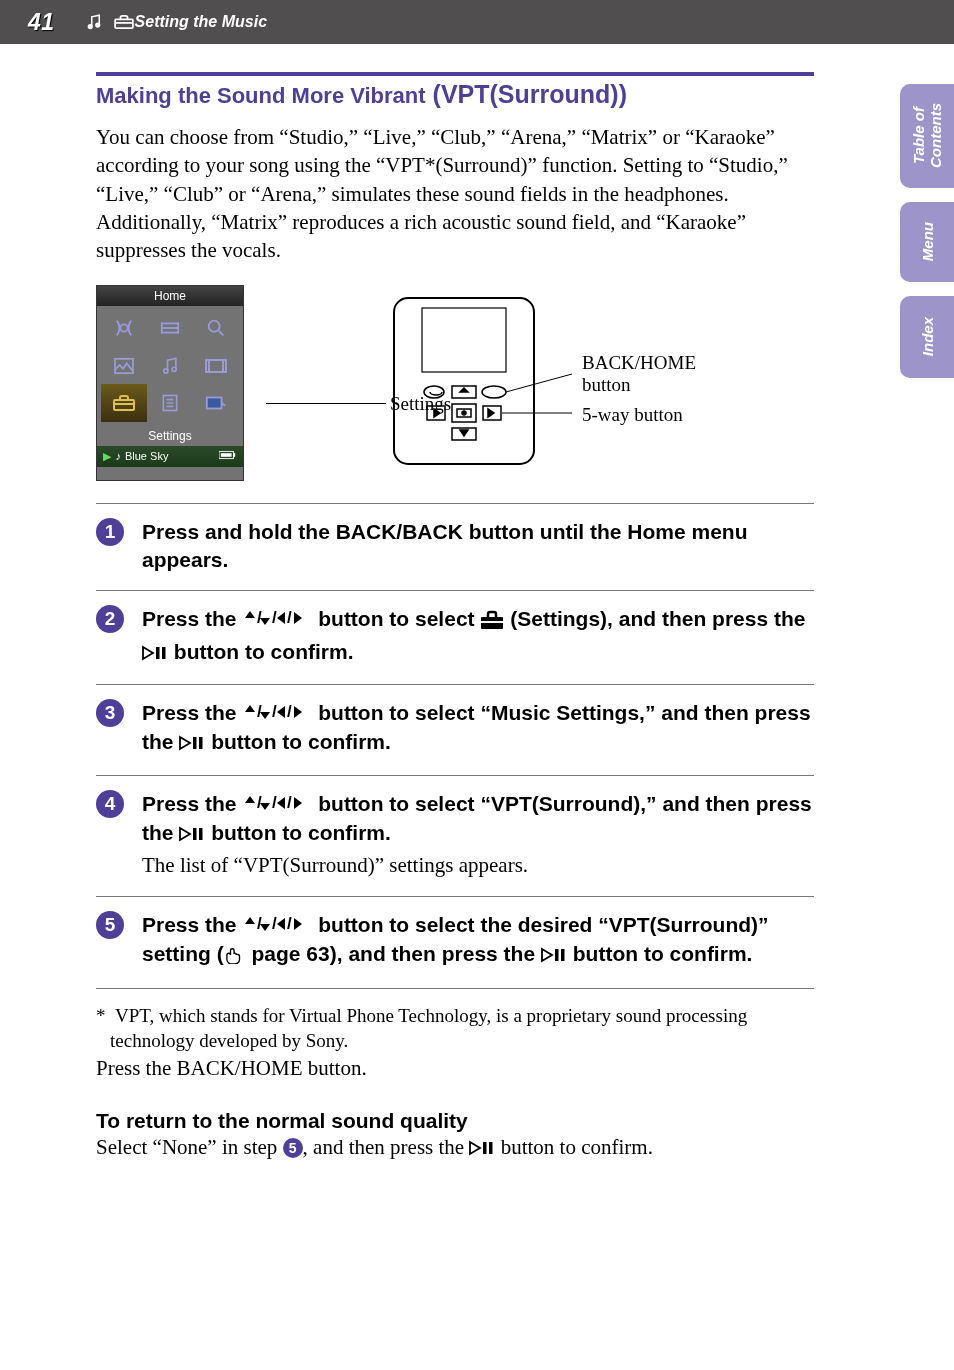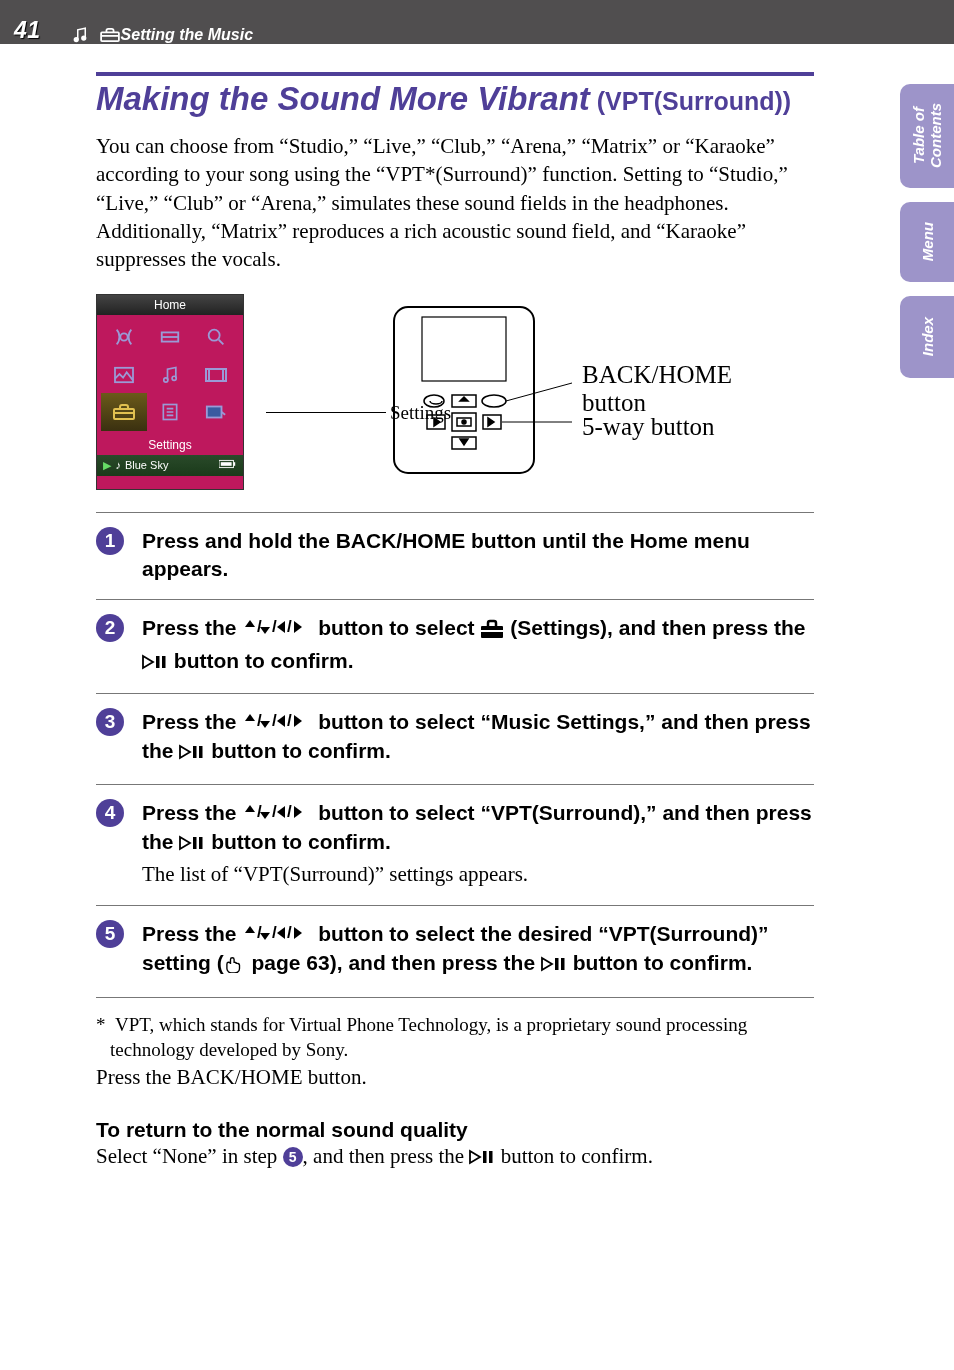--- a/index.html
+++ b/index.html
@@ -9,22 +9,22 @@
     background: #fff;
     font-family: Georgia, 'Times New Roman', serif;
     position: relative;
     color: #000;
   }
   .topbar {
     width: 100%;
     height: 44px;
     background: #504e4f;
     display: flex;
-    align-items: flex-end;
-    padding: 0 14px;
+    align-items: center;
+    padding: 0 28px;
   }
   .page-num {
     color: #fff;
     font-family: Arial, sans-serif;
     font-weight: bold;
     font-style: italic;
     font-size: 23px;
     text-shadow: 1px 1px 1px #000;
     letter-spacing: 0.5px;
   }
@@ -77,23 +77,22 @@
   }
   .thin-rule {
     height: 4px;
     background: #4f3f98;
     margin-bottom: 4px;
   }
   h1.main-heading {
     color: #4f3f98;
     font-family: Arial, sans-serif;
     font-weight: 900;
-    font-size: 33px;
+    font-size: 22px;
     display: inline;
-    font-style: italic;
   }
   .main-heading-sub {
     color: #4f3f98;
     font-family: Arial, sans-serif;
     font-weight: 700;
     font-size: 25px;
   }
   .intro {
     margin-top: 14px;
     font-size: 21px;
@@ -101,21 +100,21 @@
   }
   .figures {
     display: flex;
     gap: 40px;
     margin-top: 20px;
     align-items: center;
   }
   .phone-screen {
     width: 148px;
     height: 196px;
-    background: #be185d;
+    background: #737373;
     position: relative;
     border: 1px solid #333;
   }
   .ps-title {
     color: #fff;
     font-family: Arial, sans-serif;
     font-size: 12px;
     text-align: center;
     padding: 3px 0;
     background: linear-gradient(#444,#222);
@@ -164,21 +163,21 @@
   }
   .callout-text {
     font-size: 19px;
     margin-left: 4px;
   }
   .device-diagram {
     margin-left: 100px;
     position: relative;
   }
   .diagram-label {
-    font-size: 25px;
+    font-size: 19px;
     position: absolute;
   }
   .steps {
     margin-top: 22px;
   }
   .step {
     border-top: 1px solid #777;
     padding: 14px 0 16px 46px;
     position: relative;
   }
@@ -421,21 +420,21 @@
         <path d="M6 22 L2 16 L10 16 Z" fill="#000"></path>
         <path d="M0 12 L6 8 L6 16 Z" fill="none"></path>
       </g>
     </defs>
   </svg>
 
   <div class="steps">
 
     <div class="step">
       <div class="step-num">1</div>
-      <div class="step-head">Press and hold the BACK/HOME button until the Home menu appears.</div>
+      <div class="step-head">Press and hold the BACK/BACK button until the Home menu appears.</div>
     </div>
 
     <div class="step">
       <div class="step-num">2</div>
       <div class="step-head">
         <span>Press the </span><span class="tri"><svg width="70" height="18" viewBox="0 0 70 18">
               <path d="M8 2 L13 9 L3 9 Z" fill="#000"></path>
               <text x="15" y="14" font-size="17" font-family="Arial" font-weight="bold">/</text>
               <path d="M23 16 L18 9 L28 9 Z" fill="#000"></path>
               <text x="30" y="14" font-size="17" font-family="Arial" font-weight="bold">/</text>

